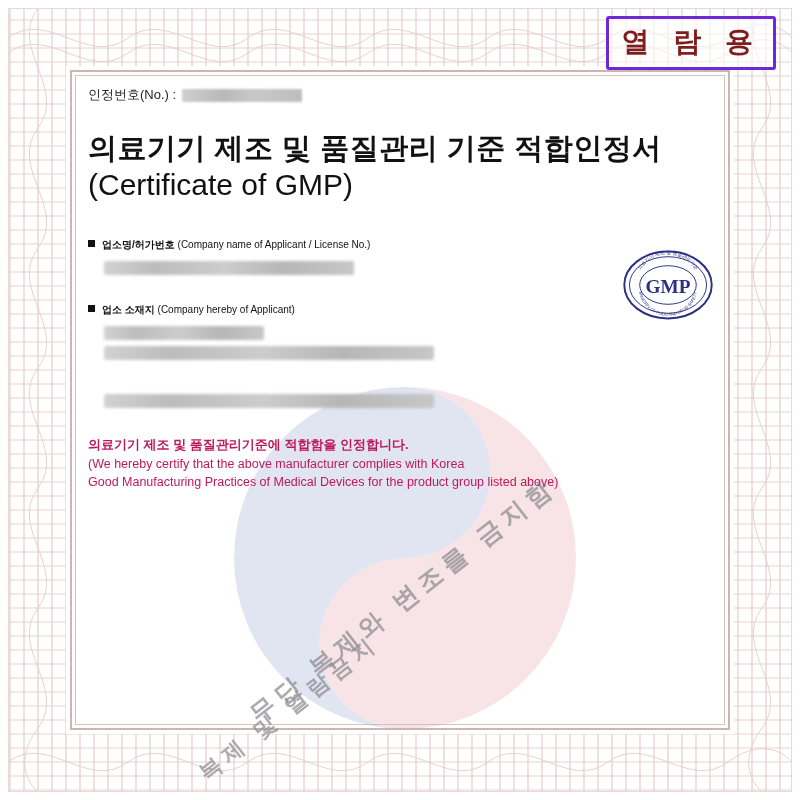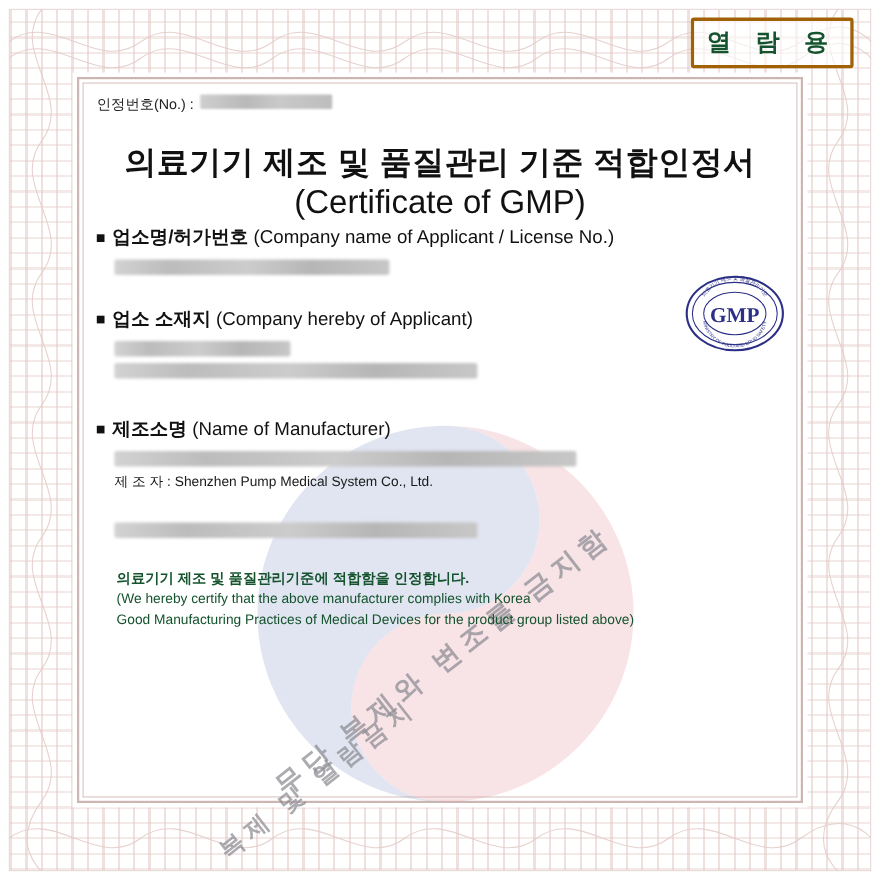--- a/index.html
+++ b/index.html
@@ -99,72 +99,72 @@
     white-space: nowrap;
   }
   .wm-text.l1 { left: 300px; top: 540px; }
   .wm-text.l2 { left: 250px; top: 600px; font-size: 22px; }
 
   
   .review-stamp {
     position: absolute;
     right: 24px;
     top: 16px;
-    border: 3px solid #a16207;
-    color: #14532d;
-    font-size: 22px;
+    border: 3px solid #6d28d9;
+    color: #7f1d1d;
+    font-size: 28px;
     font-weight: bold;
     padding: 4px 12px 6px 12px;
     letter-spacing: 8px;
     border-radius: 3px;
     background: rgba(255,255,255,0.6);
   }
 
   
   .content {
     position: absolute;
     left: 88px;
     top: 86px;
     width: 624px;
   }
   .certno-row {
     display: flex;
-    align-items: flex-start;
+    align-items: center;
     font-size: 13px;
     color: #222;
     margin-bottom: 26px;
   }
   .certno-label { white-space: nowrap; }
   .redaction {
     display: inline-block;
     height: 13px;
     margin-left: 6px;
     background: linear-gradient(90deg,#cfcfcf 0%,#b9b9b9 35%,#c9c9c9 60%,#bdbdbd 100%);
     filter: blur(1.2px);
     border-radius: 1px;
   }
   .title-block {
-    text-align: center;
+    margin-bottom: 34px;
   }
   .title-ko {
     font-size: 29px;
     font-weight: bold;
     color: #111;
     letter-spacing: 0.5px;
     line-height: 1.25;
   }
   .title-en {
     font-size: 30px;
     color: #111;
     line-height: 1.25;
   }
 
   .field { margin-bottom: 28px; }
   .field-label {
-    font-size: 17px;
+    font-size: 10px;
     font-weight: bold;
     color: #111;
     margin-bottom: 9px;
   }
   .field-label .bullet {
     display: inline-block;
     width: 7px;
     height: 7px;
     background: #111;
     margin-right: 7px;
@@ -191,23 +191,23 @@
     position: absolute;
     right: 62px;
     top: 240px;
     width: 140px;
     height: 90px;
   }
 
   
   .closing {
     margin-top: 6px;
-    margin-left: 18px;
+    margin-left: 0;
     font-size: 12.5px;
-    color: #14532d;
+    color: #be185d;
     line-height: 1.45;
   }
   .closing .ko { font-weight: bold; font-size: 13px; }
 </style>
 </head>
 <body>
 
 <div id="page">
 
   <div class="border-frame"></div>
@@ -274,28 +274,20 @@
 
     <div class="field" style="margin-bottom:34px;">
       <div class="field-label">
         <span class="bullet"></span><span>업소 소재지</span>
         <span class="en">(Company hereby of Applicant)</span>
       </div>
       <div class="redact-line" style="width:160px;"></div>
       <div class="redact-line" style="width:330px;"></div>
     </div>
 
-    <div class="field">
-      <div class="field-label">
-        <span class="bullet"></span><span>제조소명</span>
-        <span class="en">(Name of Manufacturer)</span>
-      </div>
-      <div class="redact-line" style="width:420px;"></div>
-      <div class="field-value">제 조 자 : Shenzhen Pump Medical System Co., Ltd.</div>
-    </div>
 
     <div class="field">
       <div class="redact-line" style="width:330px;"></div>
     </div>
 
 
     <div class="closing">
       <div class="ko">의료기기 제조 및 품질관리기준에 적합함을 인정합니다.</div>
       <div>(We hereby certify that the above manufacturer complies with Korea</div>
       <div>Good Manufacturing Practices of Medical Devices for the product group listed above)</div>

